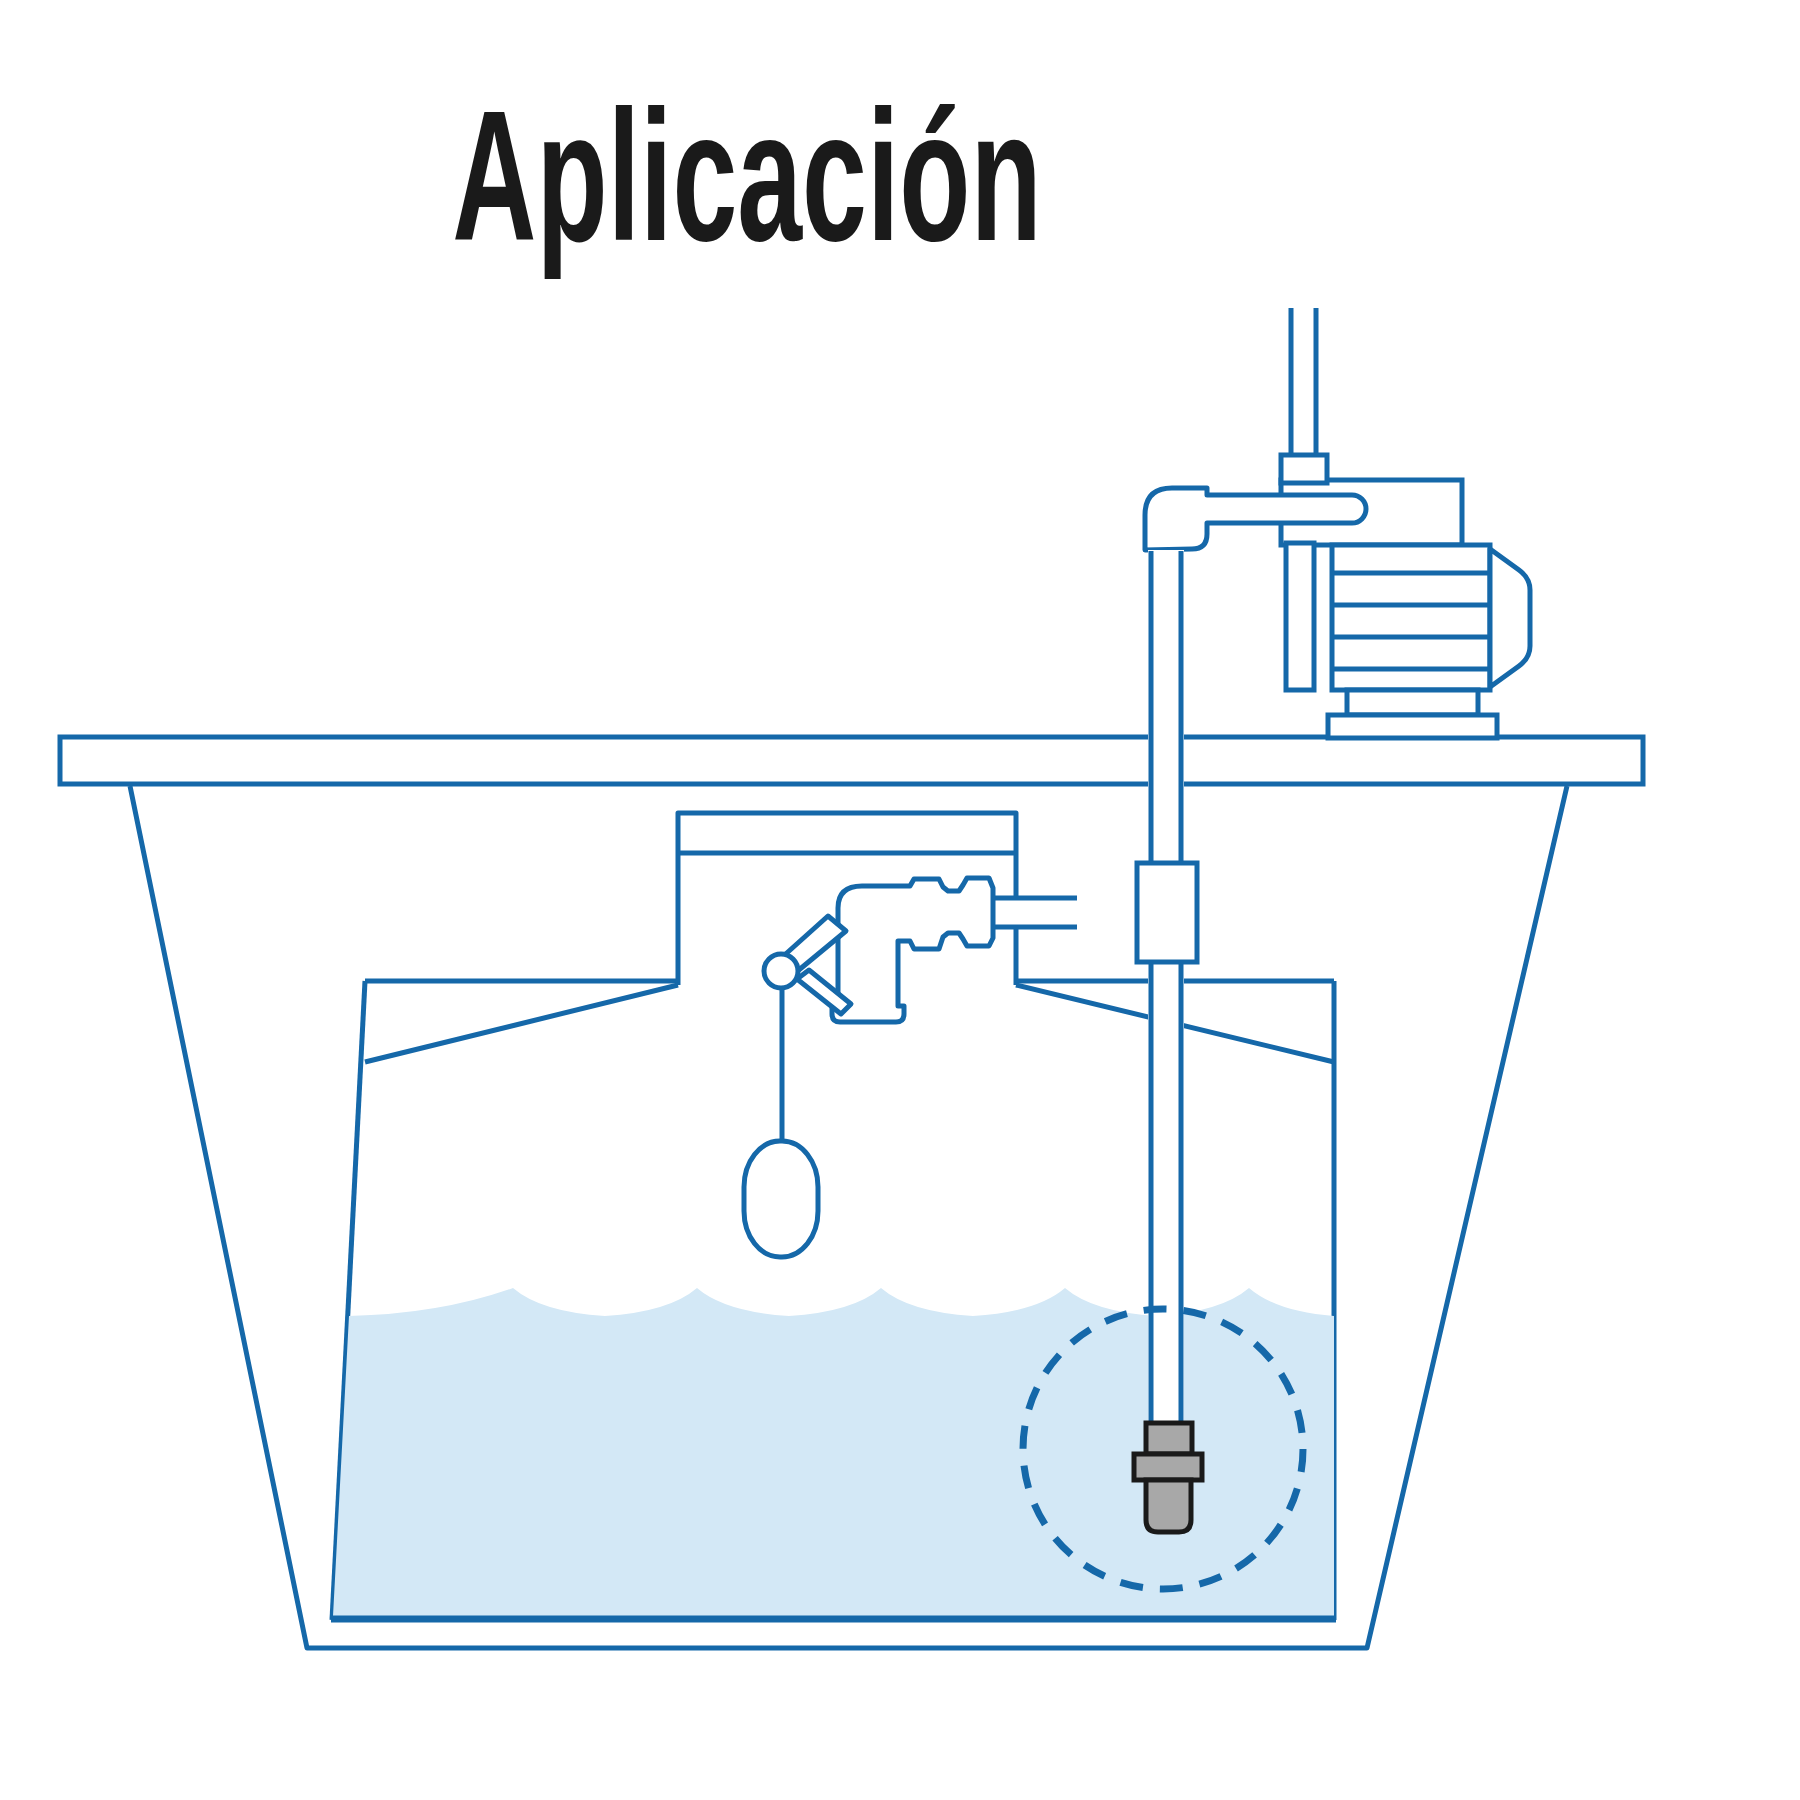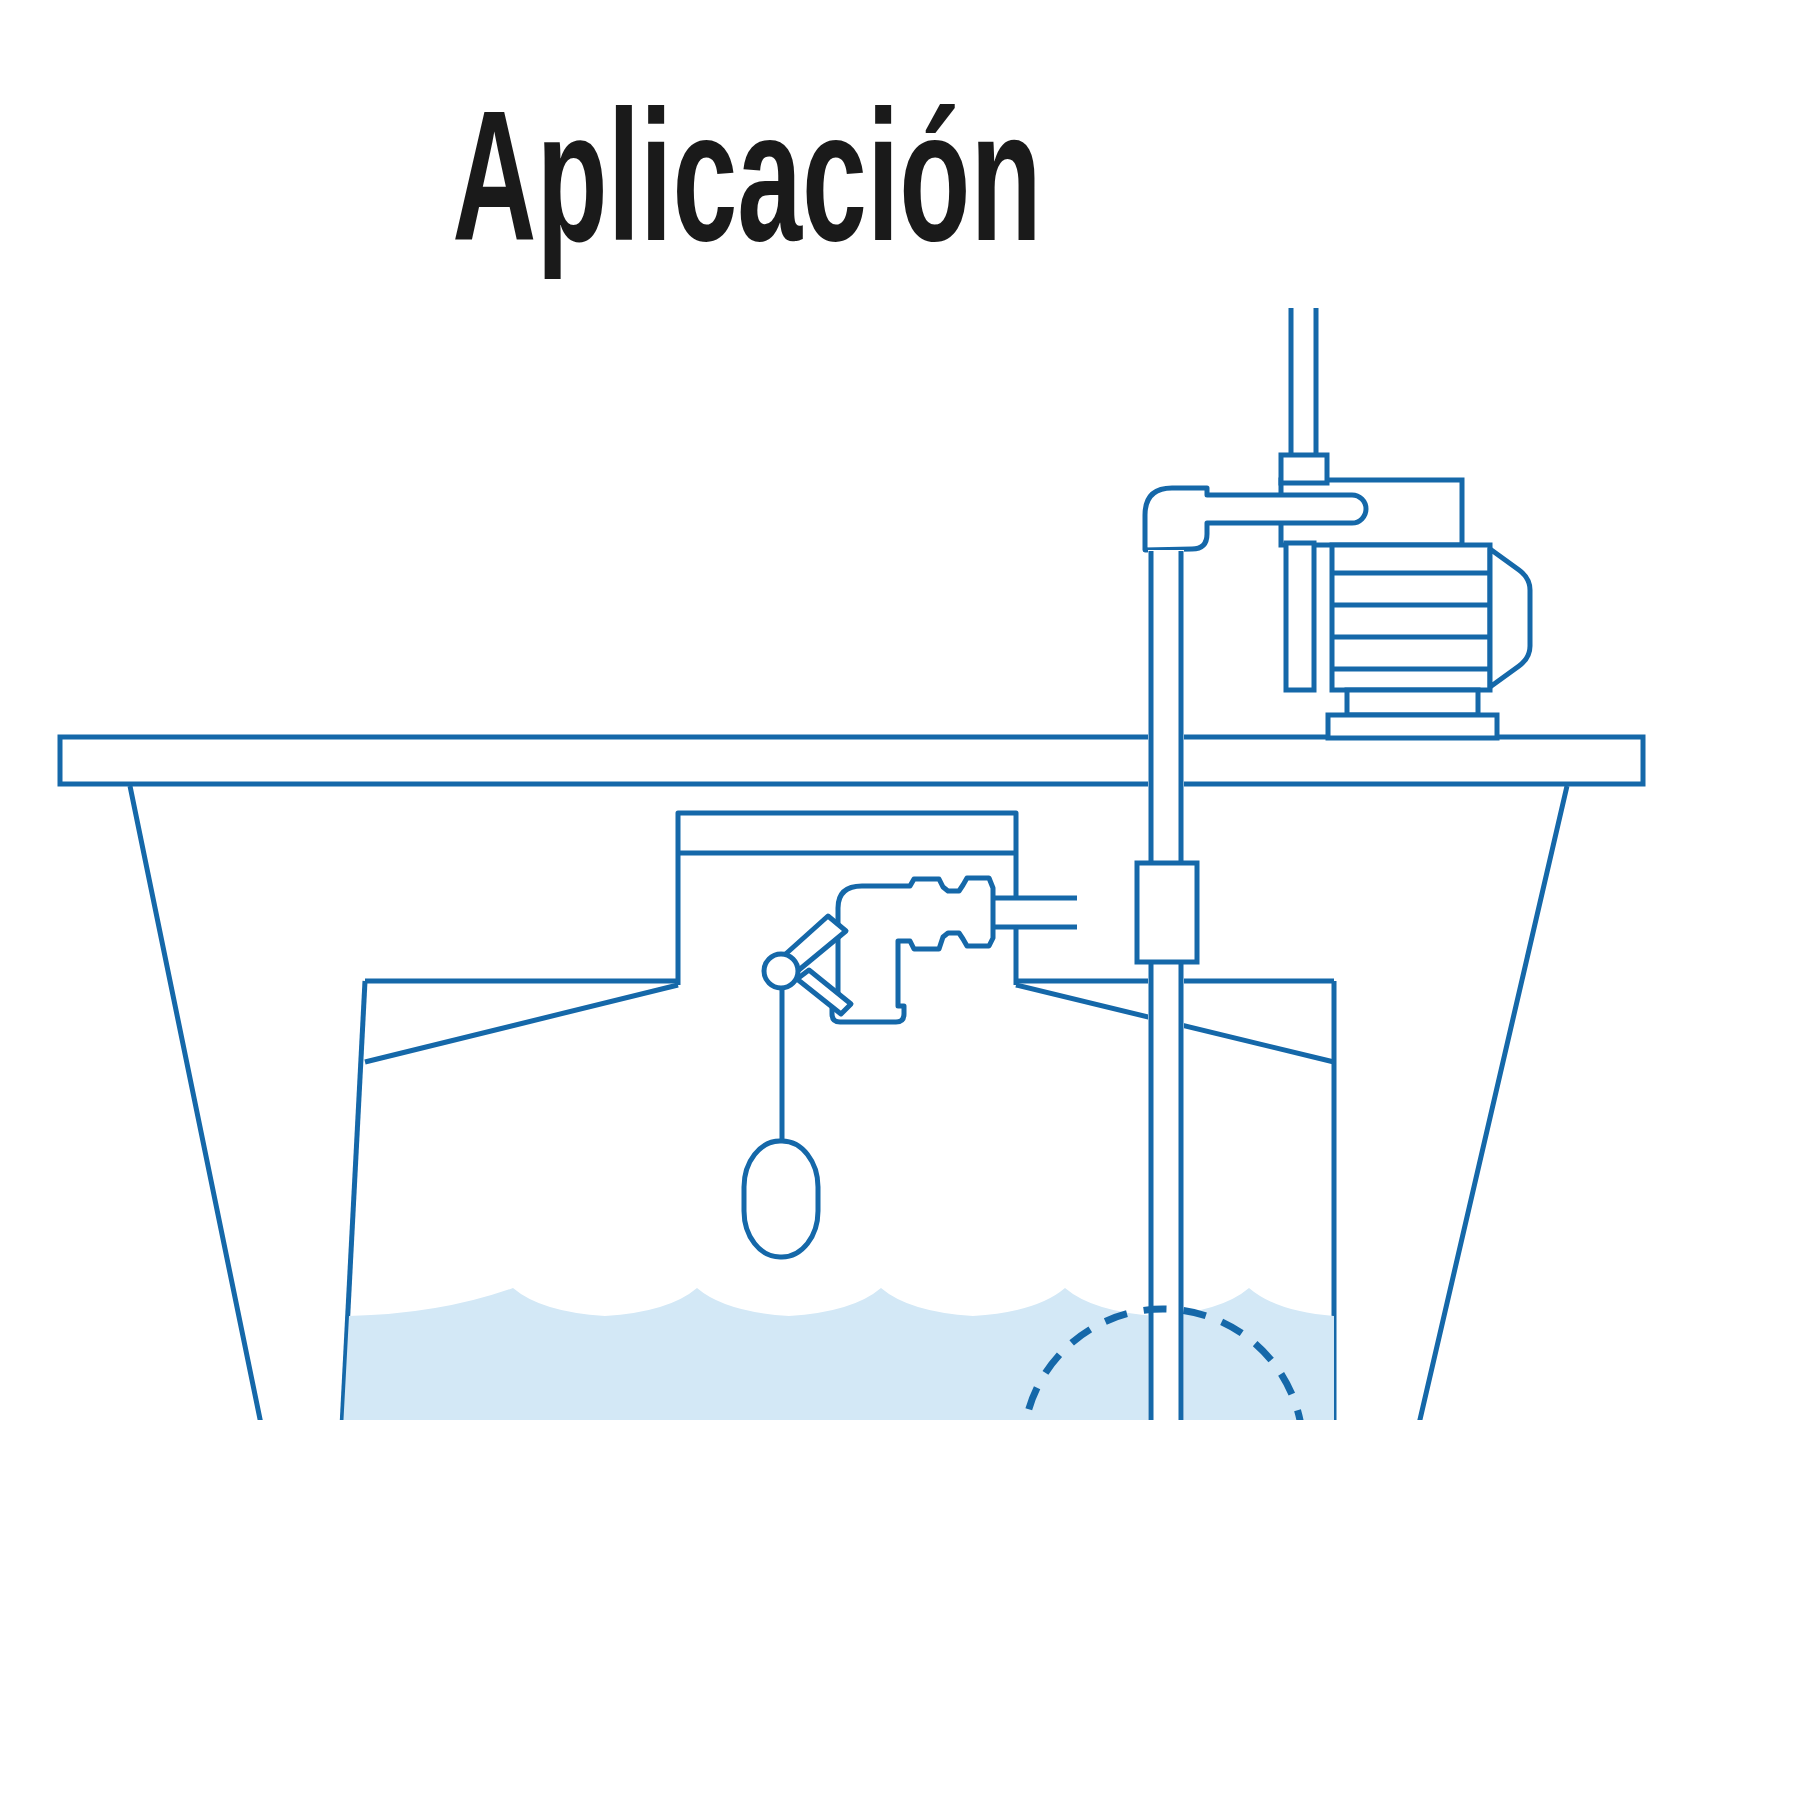--- a/index.html
+++ b/index.html
@@ -6,21 +6,21 @@
     --line:#1568a9;
     --water:#d3e8f6;
     --metal_gray:#a8a8a8;
     --dark_outline:#1a1a1a;
     --background:#ffffff;
     --title_text:#1a1a1a;
   }
   html,body{margin:0;padding:0;background:var(--background);}
   .canvas{
     position:relative;
-    width:1800px;height:1420px;
+    width:1800px;height:1800px;
     background:var(--background);
     font-family:"Liberation Sans", sans-serif;
     overflow:hidden;
   }
   svg{position:absolute;left:0;top:0;}
   
   .s{stroke:var(--line);stroke-width:5;fill:none;}
   
   .sf{stroke:var(--line);stroke-width:5;fill:var(--background);}
   

